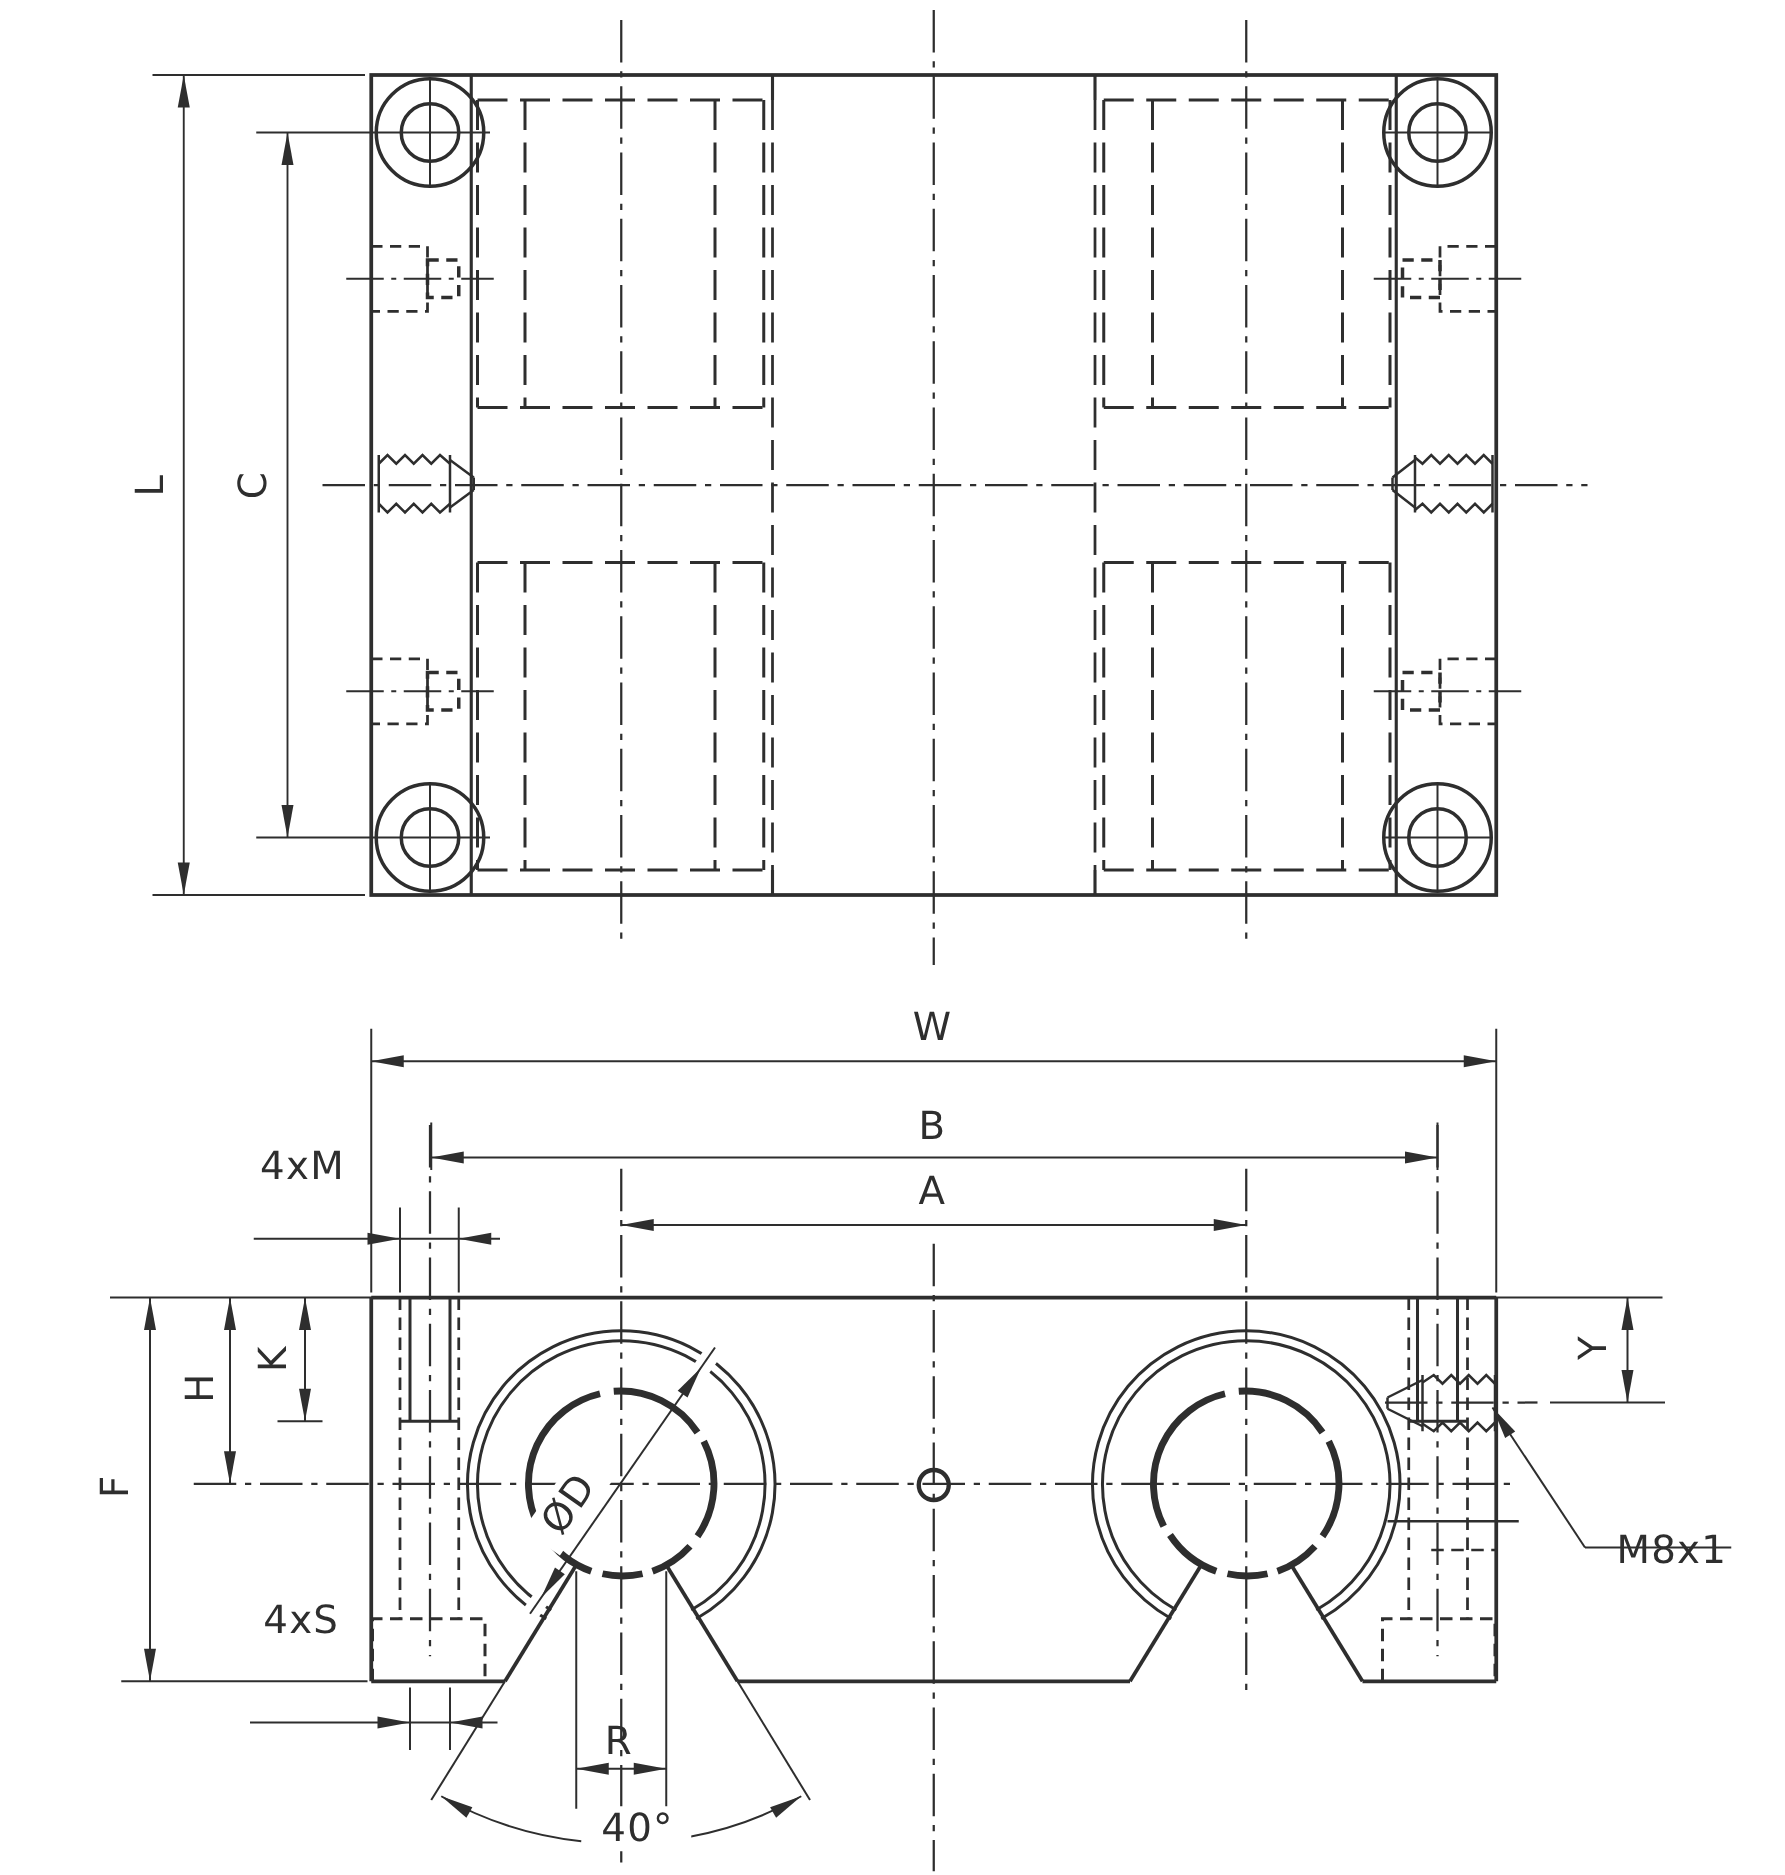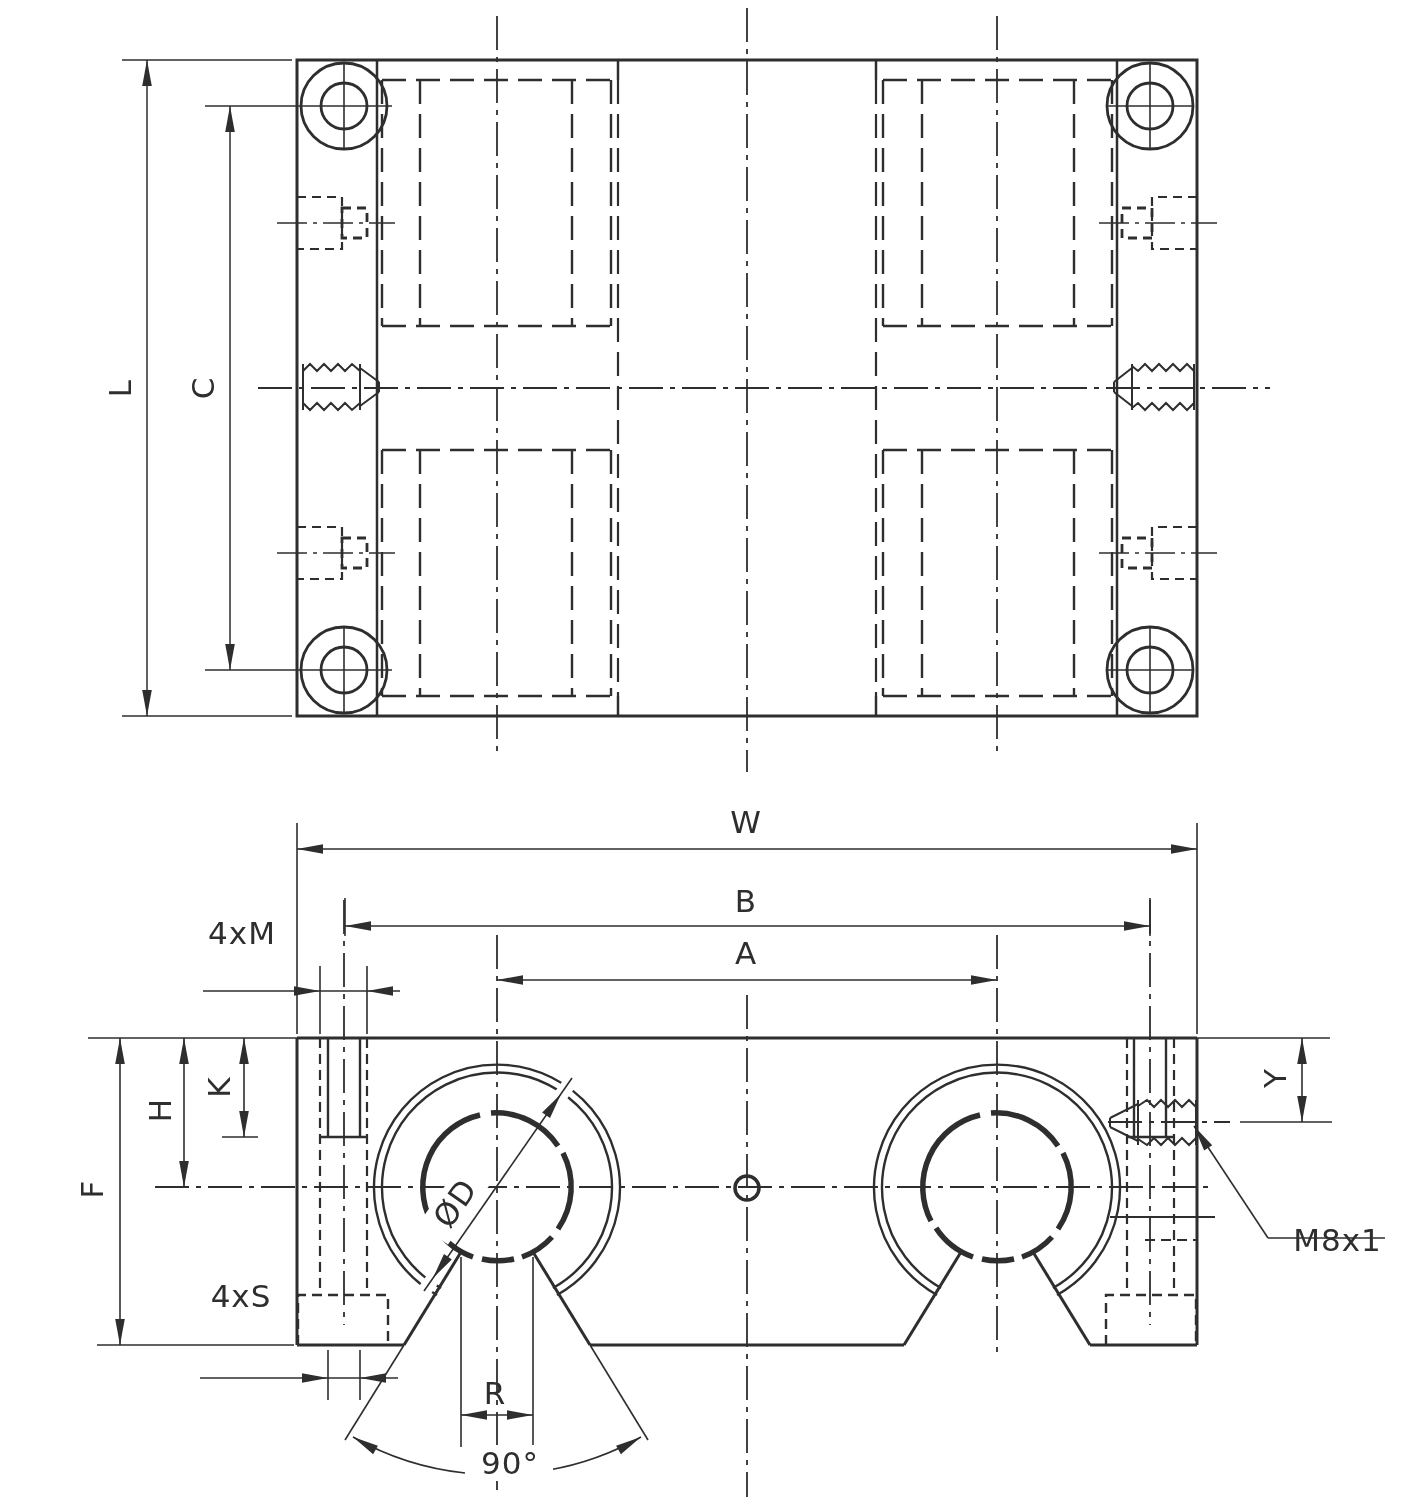--- a/index.html
+++ b/index.html
@@ -328,16 +328,16 @@
 <div class="lbl" style="left:202px;top:915px;width:80px;height:36px;">4xM</div>
 <div class="lbl rot" style="left:195px;top:1069px;width:48px;height:36px;">K</div>
 <div class="lbl rot" style="left:136px;top:1092px;width:48px;height:36px;">H</div>
 <div class="lbl rot" style="left:68px;top:1171px;width:48px;height:36px;">F</div>
 <div class="lbl whitebg" style="left:198px;top:1278px;width:80px;height:36px;">4xS</div>
 
 <div class="lbl rot" style="left:1251px;top:1060px;width:48px;height:36px;">Y</div>
 <div class="lbl" style="left:1290px;top:1198px;width:95px;height:36px;margin-top:24px;">M8x1</div>
 
 <div class="lbl" style="left:475px;top:1375px;width:40px;height:36px;">R</div>
-<div class="lbl whitebg" style="left:467px;top:1445px;width:80px;height:36px;">90°</div>
+<div class="lbl whitebg" style="left:467px;top:1445px;width:80px;height:36px;">40°</div>
 <div class="lbl rot55 whitebg" style="left:417px;top:1185px;width:70px;height:36px;">ØD</div>
 
 </div>
 
 </body></html>

